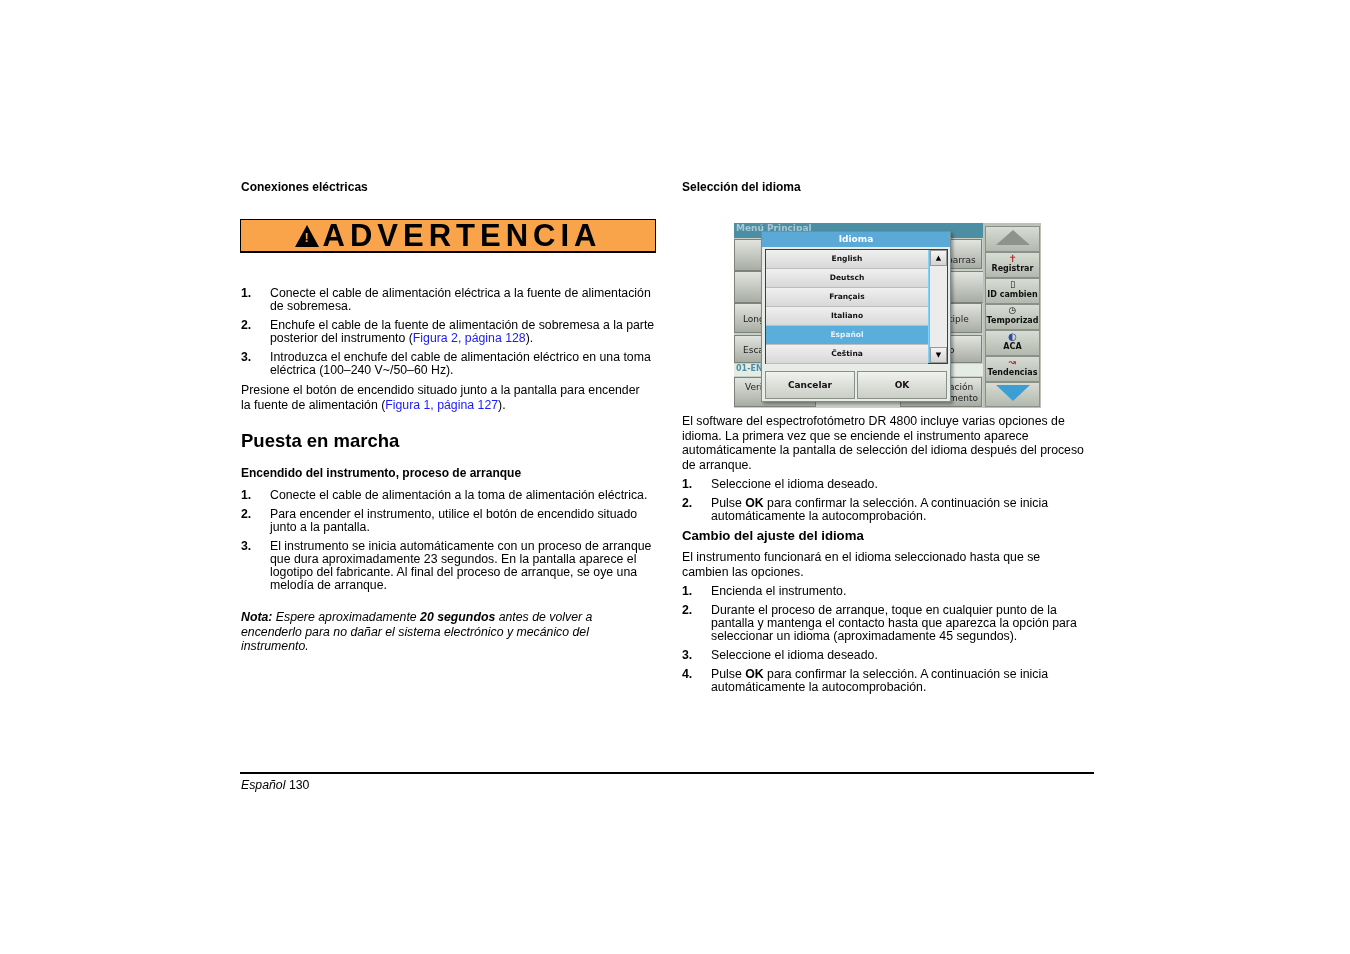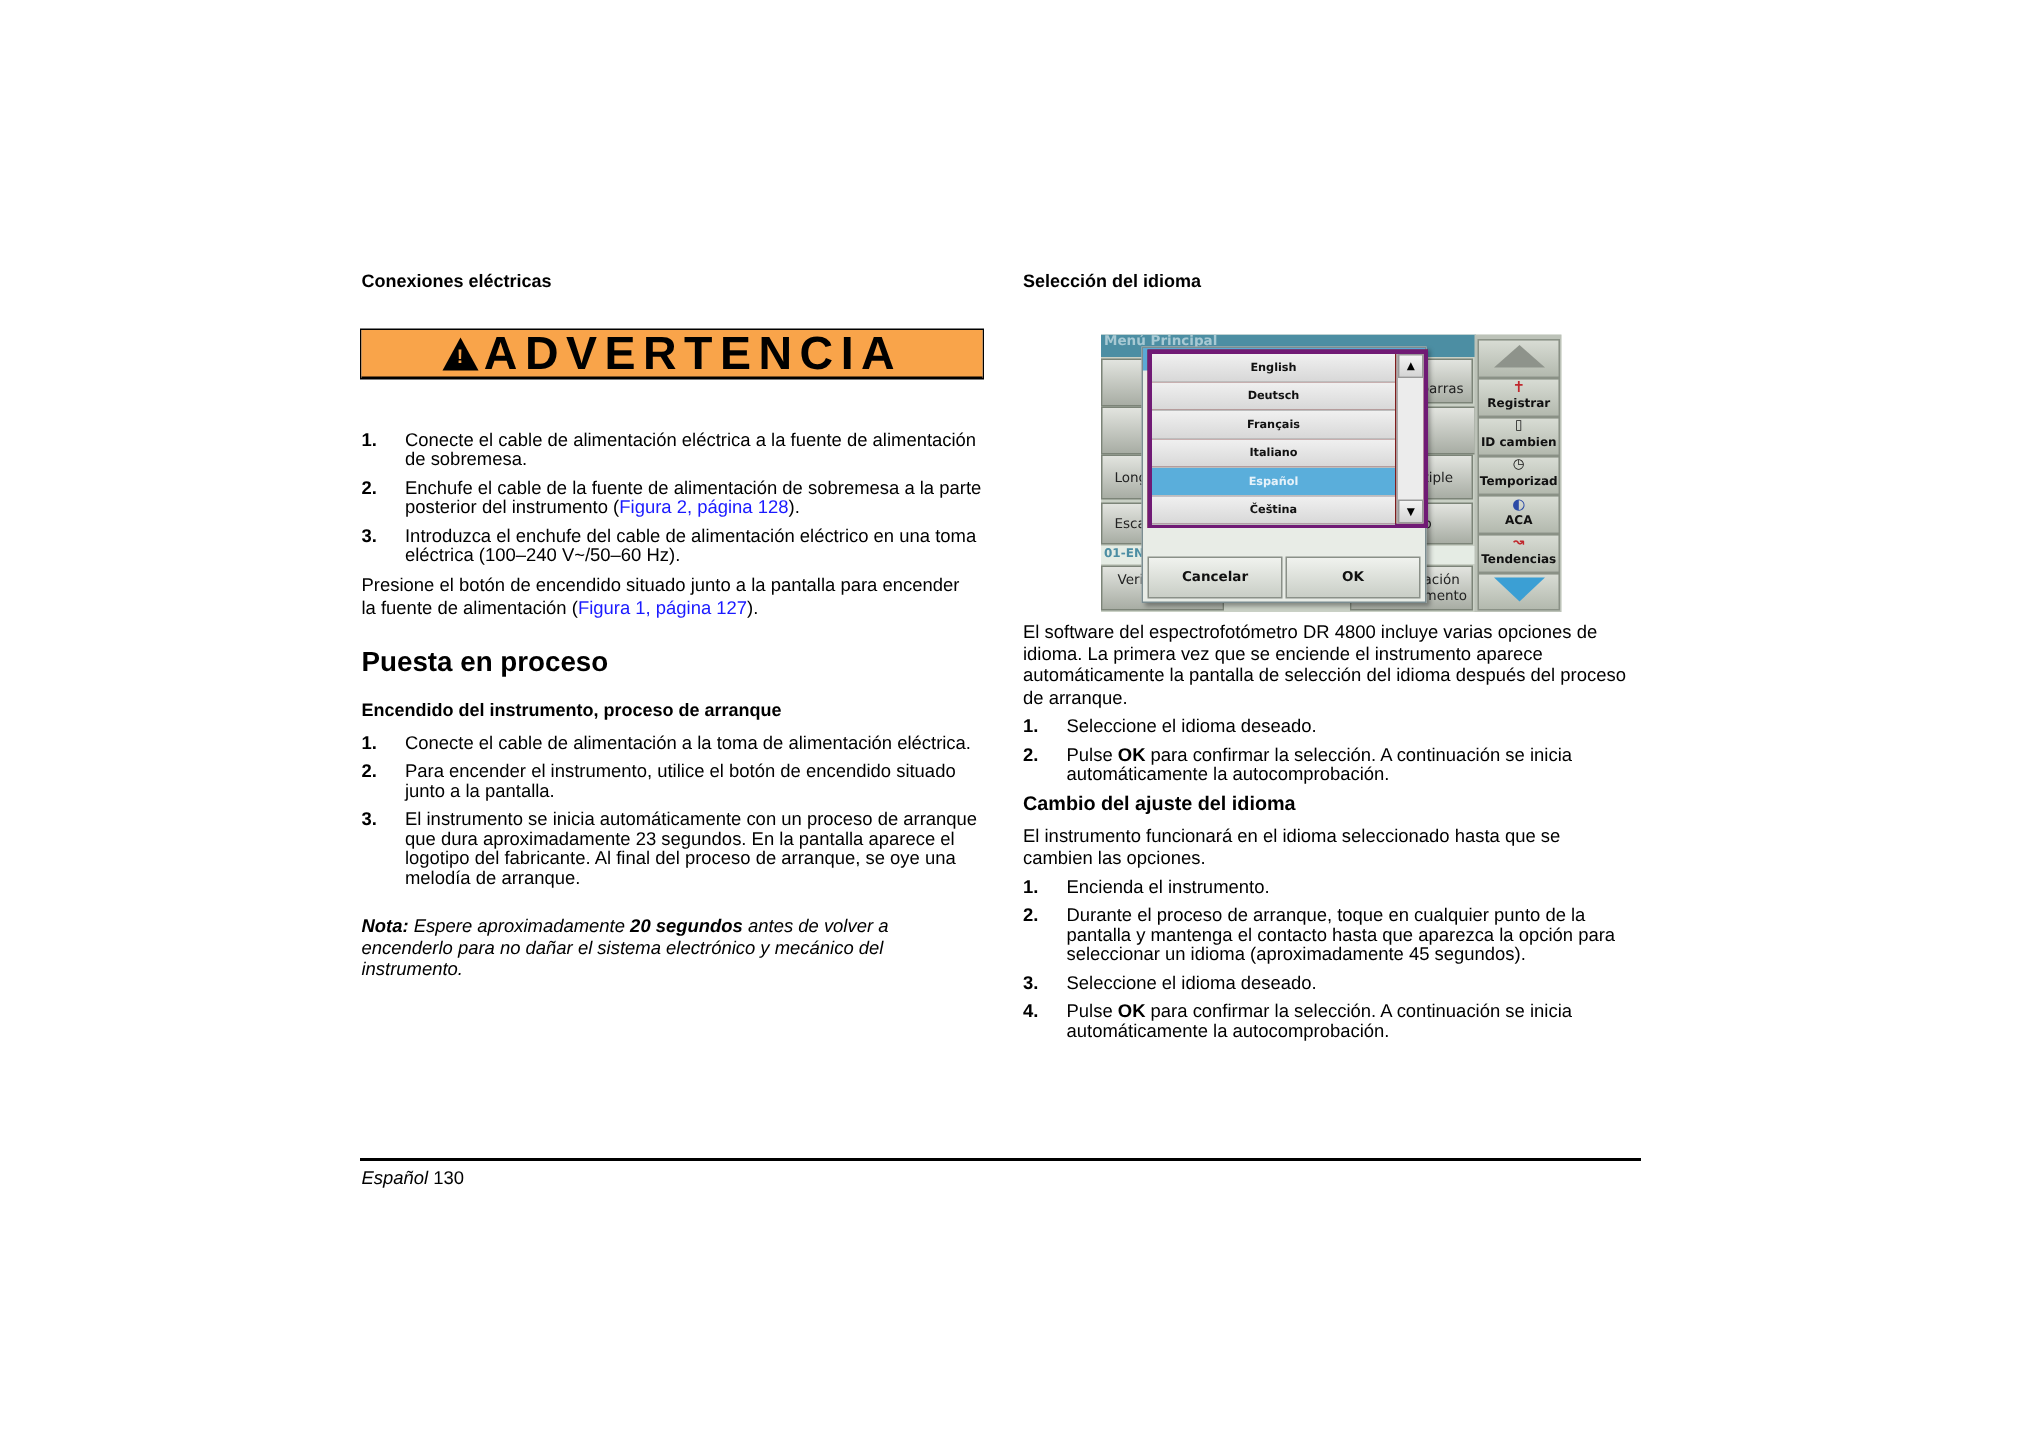--- a/index.html
+++ b/index.html
@@ -21,21 +21,21 @@
   .tri span { position:absolute; left:-2px; top:6px; color:#f9a44a; font-size:13px; font-weight:bold; line-height:14px; }
   
   .screen { position:absolute; left:734px; top:223px; width:307px; height:185px; background:#c9d0c5; overflow:hidden; font-family:"DejaVu Sans", sans-serif; }
   .scr-top { position:absolute; left:0; top:0; width:248px; height:15px; background:#4c8ea3; color:#a8c9d3; font-size:9px; font-weight:bold; padding-left:2px; }
   .bgbtn { position:absolute; background:linear-gradient(#e2e4df,#a8ada4); border:1px solid #7c8478; font-size:9px; color:#222; }
   .scr-bar { position:absolute; left:0; top:141px; width:248px; height:12px; background:#e5ece4; color:#4c8ea3; font-size:8px; font-weight:bold; padding-left:2px; }
   .side { position:absolute; left:249px; top:0; width:58px; height:185px; background:#bcc2b8; }
   .sbtn { position:absolute; left:2px; width:53px; background:linear-gradient(#d8dcd4,#b3b9ae); border:1px solid #8a9186; text-align:center; font-size:8px; font-weight:bold; color:#111; }
   .dialog { position:absolute; left:761px; top:231px; width:188px; height:169px; background:#e8ece6; border:1px solid #7a8c90; box-shadow:2px 2px 3px rgba(0,0,0,.35); font-family:"DejaVu Sans", sans-serif; }
   .dlg-title { height:15px; background:#5aa9d6; color:#fff; font-size:9px; font-weight:bold; text-align:center; line-height:15px; }
-  .dlg-list { position:absolute; left:3px; top:1px; width:181px; height:113px; border:3px solid #701a75; background:#7f1d1d; }
+  .dlg-list { position:absolute; left:3px; top:17px; width:181px; height:113px; border:1px solid #701a75; background:#7dd3fc; }
   .opt { position:absolute; left:0; width:162px; height:18px; border-bottom:1px solid #bdbdbd; background:linear-gradient(#f0f0f0,#d8d8d8); font-size:7.5px; font-weight:bold; text-align:center; line-height:18px; color:#111; }
   .opt.sel { background:#5aaedb; color:#e6f2fa; }
   .scroll { position:absolute; right:0; top:0; width:17px; height:113px; background:#ececec; border-left:1px solid #aaa; }
   .sarrow { position:absolute; left:0; width:17px; height:16px; background:linear-gradient(#f4f4f4,#d4d4d4); border:1px solid #999; box-sizing:border-box; font-size:7px; text-align:center; line-height:15px; }
   .dlg-btn { position:absolute; top:139px; height:26px; background:linear-gradient(#f0f2ee,#c9cec6); border:1px solid #8a9088; font-size:9px; font-weight:bold; text-align:center; line-height:26px; color:#111; }
   .footer-line { position:absolute; left:240px; top:772px; width:854px; height:2px; background:#000; }
   .footer { position:absolute; left:241px; top:778px; font-size:12.3px; }
 </style>
 </head>
 <body>
@@ -54,21 +54,21 @@
 <ul class="list" style="left:241px; top:287px; width:418px;">
   <li><span class="num">1.</span><span>Conecte el cable de alimentación eléctrica a la fuente de alimentación de sobremesa.</span></li>
   <li><span class="num">2.</span><span>Enchufe el cable de la fuente de alimentación de sobremesa a la parte posterior del instrumento (</span><span class="link">Figura 2, página 128</span><span>).</span></li>
   <li><span class="num">3.</span><span>Introduzca el enchufe del cable de alimentación eléctrico en una toma eléctrica (100–240 V~/50–60 Hz).</span></li>
 </ul>
 
 <div class="para" style="left:241px; top:383px; width:400px;">
   <span>Presione el botón de encendido situado junto a la pantalla para encender la fuente de alimentación (</span><span class="link">Figura 1, página 127</span><span>).</span>
 </div>
 
-<div class="h1" style="left:241px; top:430px;">Puesta en proceso</div>
+<div class="h1" style="left:241px; top:430px;">Puesta en marcha</div>
 <div class="h2" style="left:241px; top:466px;">Encendido del instrumento, proceso de arranque</div>
 
 <ul class="list" style="left:241px; top:489px; width:418px;">
   <li><span class="num">1.</span><span>Conecte el cable de alimentación a la toma de alimentación eléctrica.</span></li>
   <li><span class="num">2.</span><span>Para encender el instrumento, utilice el botón de encendido situado junto a la pantalla.</span></li>
   <li><span class="num">3.</span><span>El instrumento se inicia automáticamente con un proceso de arranque que dura aproximadamente 23 segundos. En la pantalla aparece el logotipo del fabricante. Al final del proceso de arranque, se oye una melodía de arranque.</span></li>
 </ul>
 
 <div class="para" style="left:241px; top:610px; width:390px; font-style:italic;">
   <b>Nota:</b><span> Espere aproximadamente </span><b>20 segundos</b><span> antes de volver a encenderlo para no dañar el sistema electrónico y mecánico del instrumento.</span>

